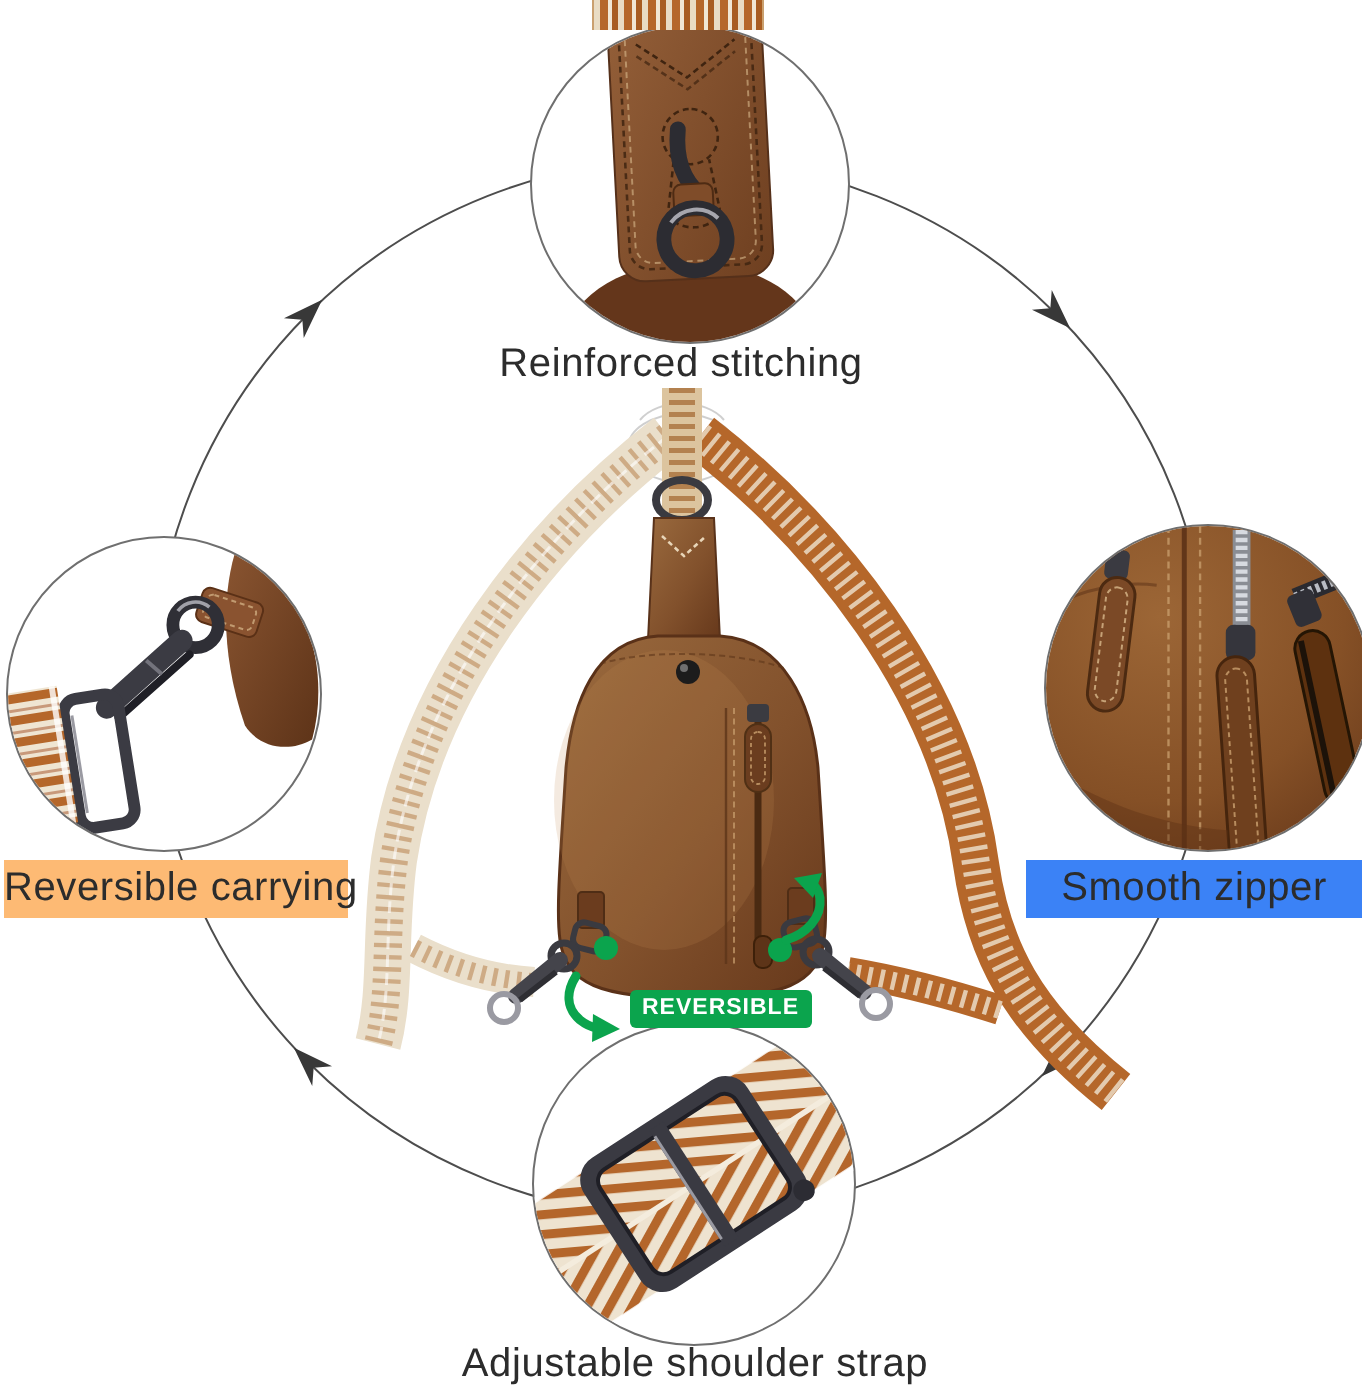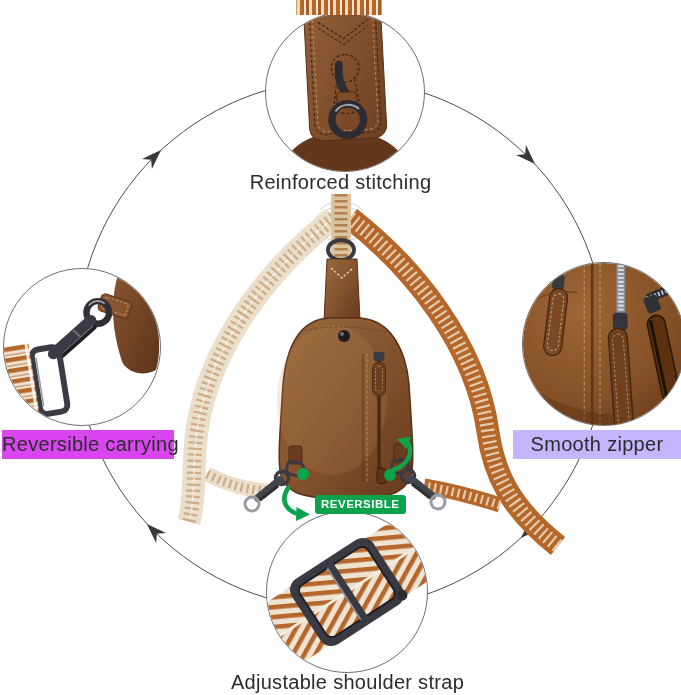--- a/index.html
+++ b/index.html
@@ -22,22 +22,22 @@
   #callout-top{left:265px;top:12px;width:160px;height:160px;}
   #callout-left{left:3px;top:268px;width:158px;height:158px;}
   #callout-right{left:522px;top:262px;width:164px;height:164px;}
   #callout-bottom{left:266px;top:511px;width:162px;height:162px;}
   
   .label{
     color:#2c2c2c;font-size:20px;letter-spacing:.3px;text-align:center;
     white-space:nowrap;
   }
   #label-top{left:0;top:171px;width:681px;}
-  #label-left{left:2px;top:430px;width:172px;background:#d946ef;padding:3px 0;}
-  #label-right{left:513px;top:430px;width:168px;background:#c4b5fd;padding:3px 0;}
+  #label-left{left:2px;top:430px;width:172px;background:#fdba74;padding:3px 0;}
+  #label-right{left:513px;top:430px;width:168px;background:#3b82f6;padding:3px 0;}
   #label-bottom{left:0;top:671px;width:695px;}
   
   #reversible-badge{
     left:315px;top:459px;background:#0BA44D;color:#ffffff;
     font-size:11.5px;font-weight:bold;letter-spacing:.5px;
     padding:3px 6px;border-radius:3px;line-height:1.1;margin-top:36px;
   }
   
   #strap-nub{
     left:296px;top:0;width:84px;height:15px;

